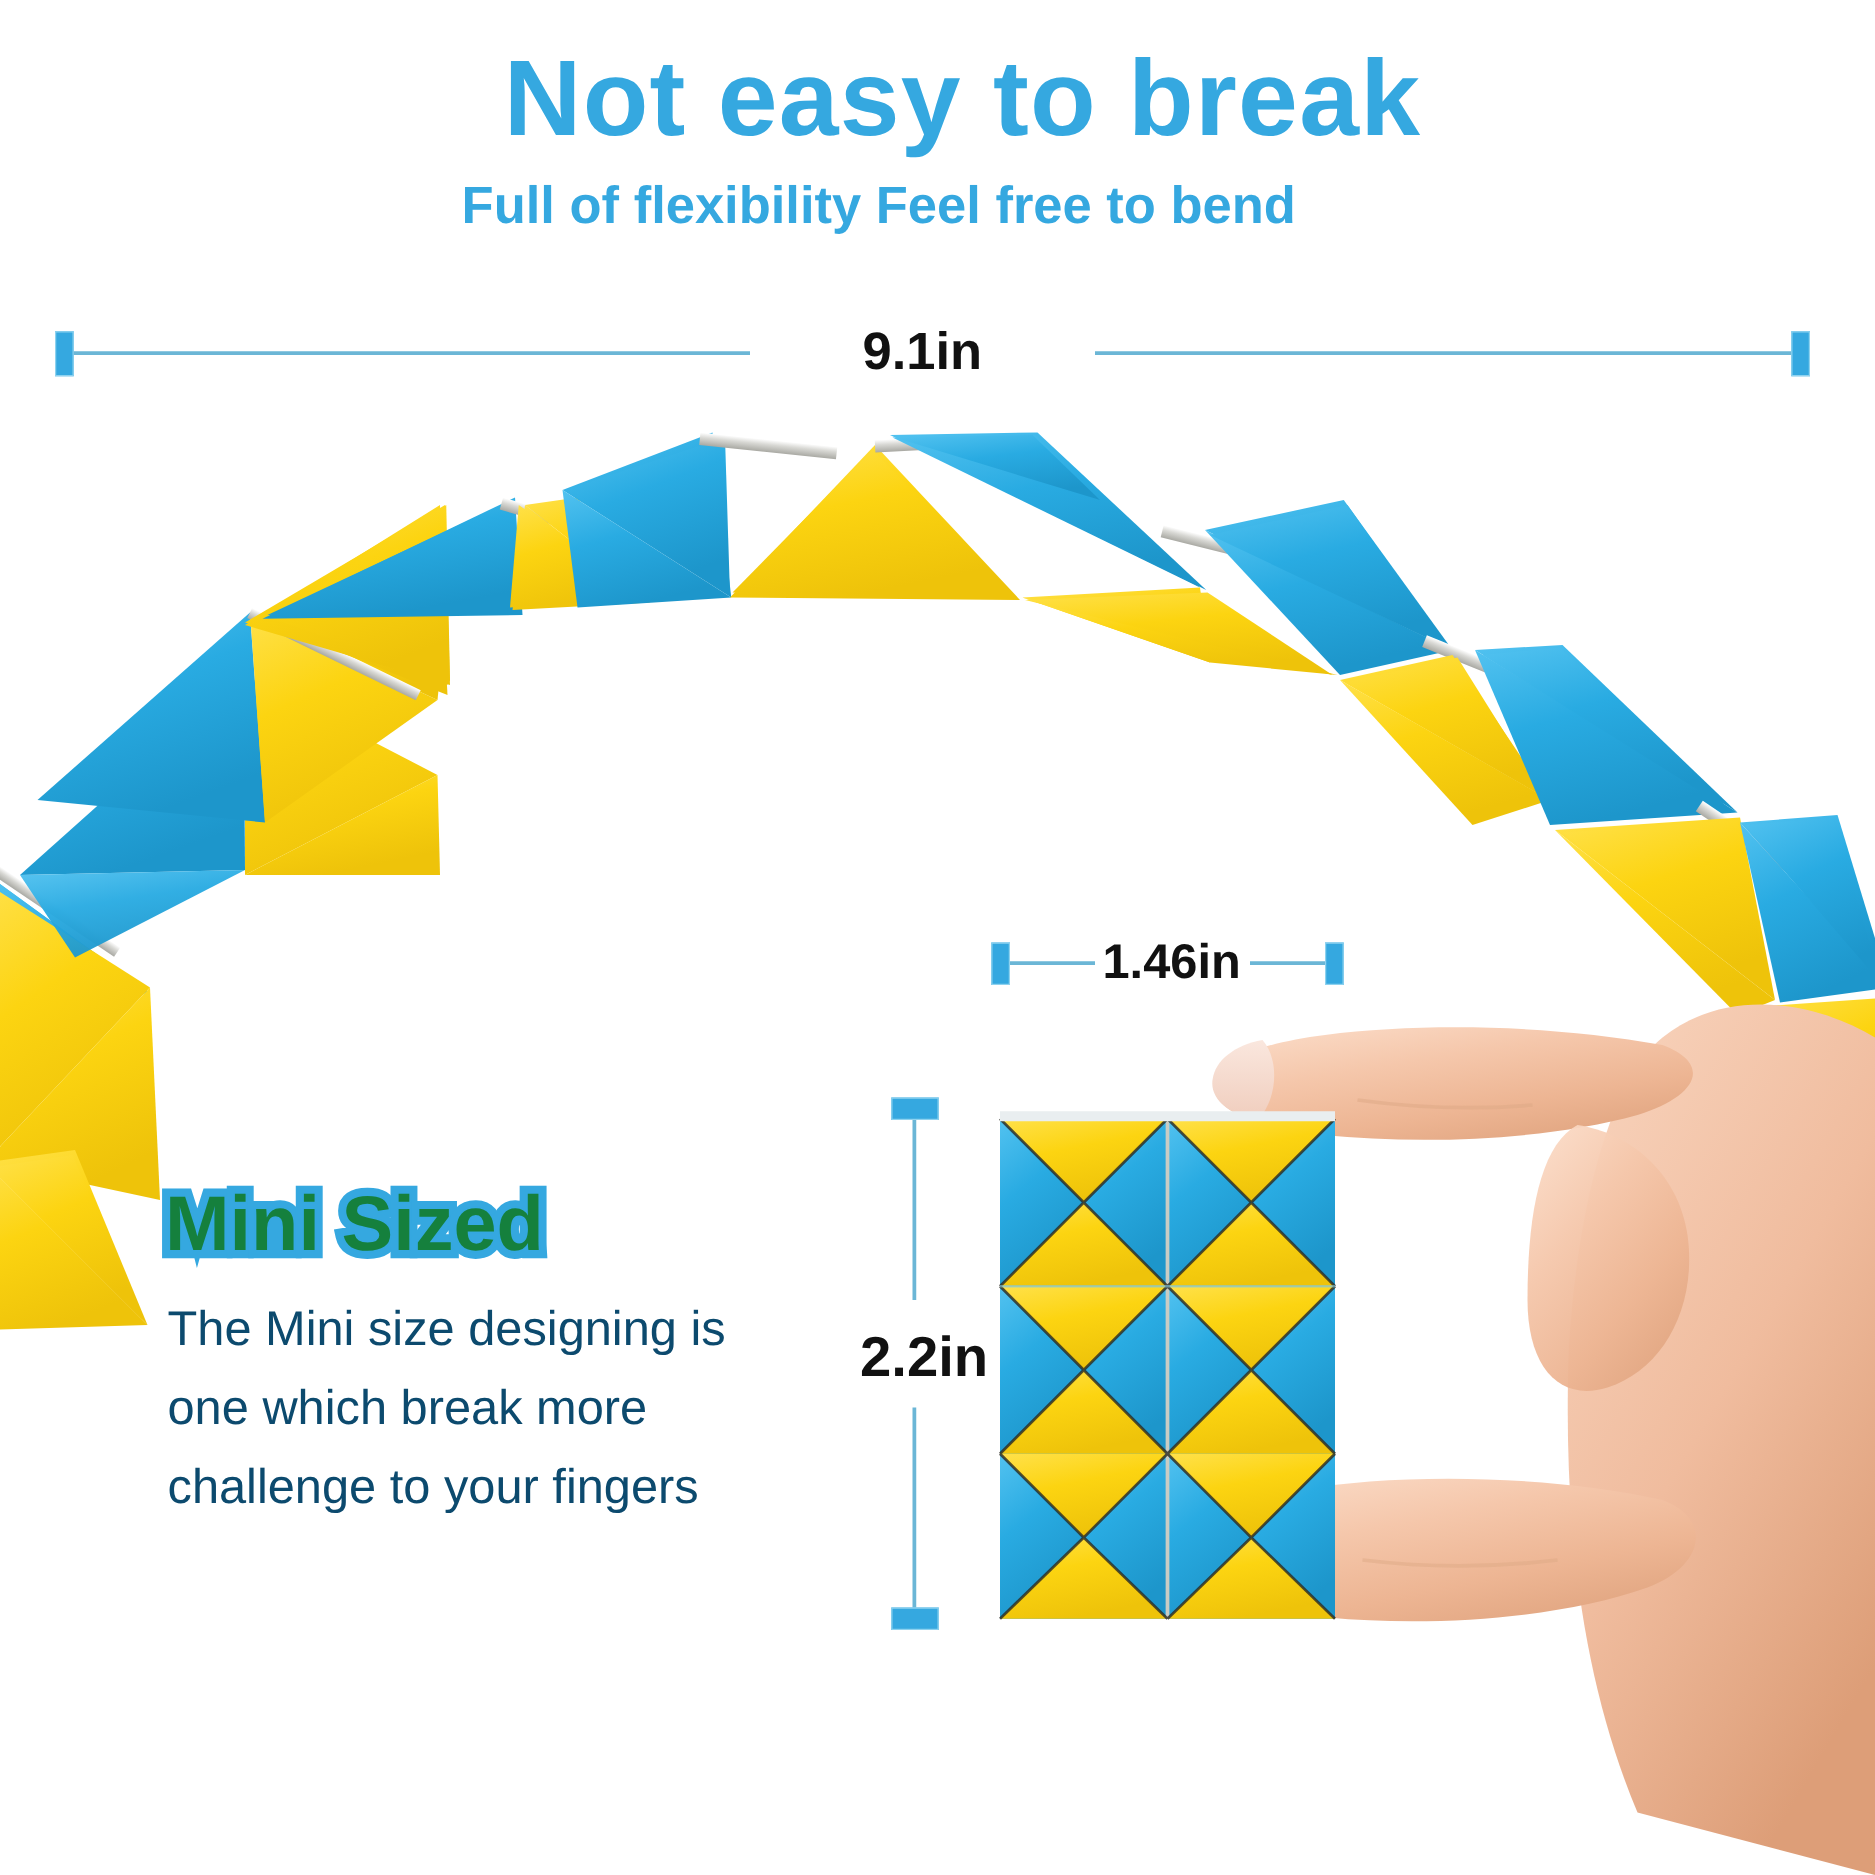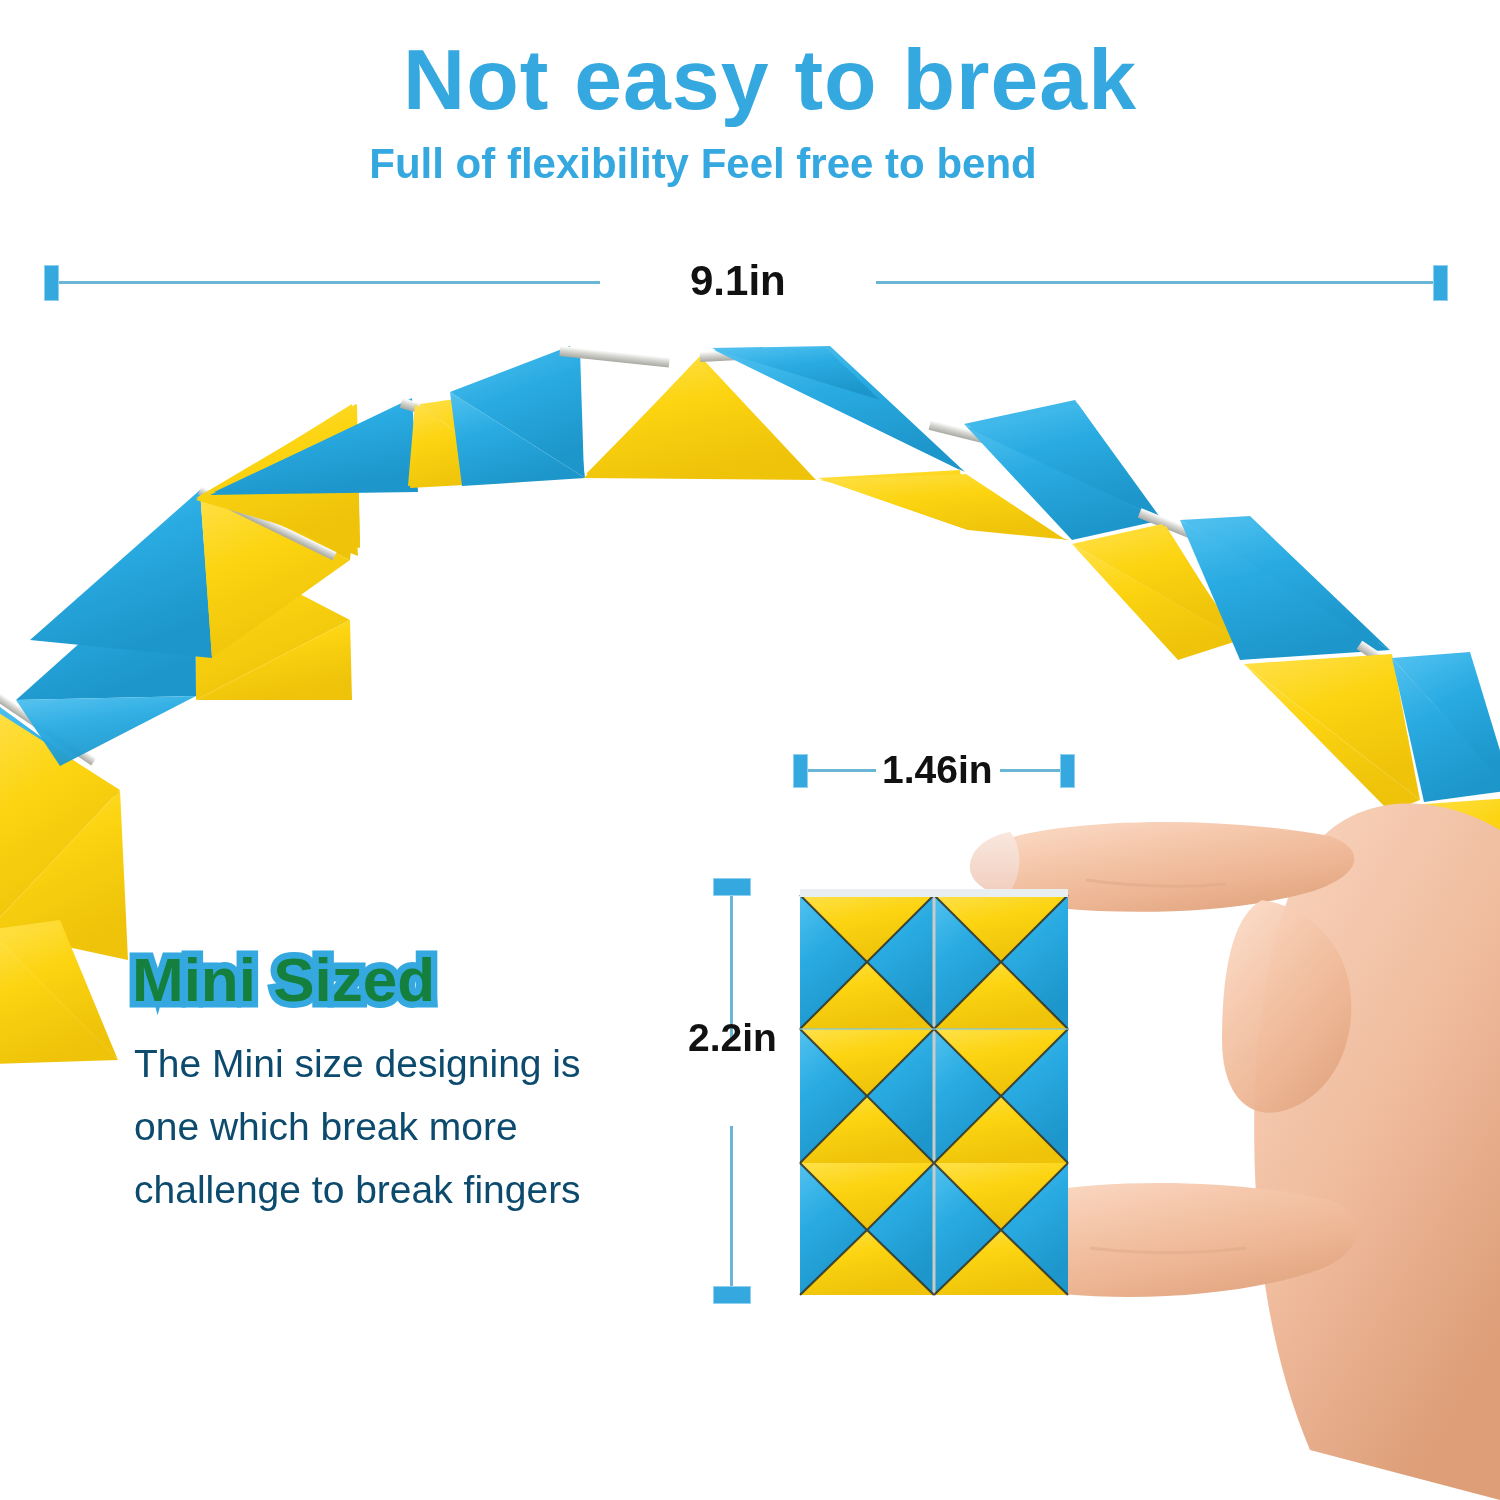--- a/index.html
+++ b/index.html
@@ -347,26 +347,26 @@
     <div class="dim-cap-v" style="left:793px; top:754px; width:15px; height:34px;"></div>
     <div class="dim-line-h" style="left:808px; top:769px; width:68px;"></div>
     <div class="dim-label" style="left:882px; top:748px; font-size:39px;">1.46in</div>
     <div class="dim-line-h" style="left:1000px; top:769px; width:60px;"></div>
     <div class="dim-cap-v" style="left:1060px; top:754px; width:15px; height:34px;"></div>
   </div>
 
   <div>
     <div class="dim-cap-h" style="left:713px; top:878px; width:38px; height:18px;"></div>
     <div class="dim-line-v" style="left:730px; top:896px; height:144px;"></div>
-    <div class="dim-label" style="left:688px; top:1016px; font-size:39px;">2.2in</div>
+    <div class="dim-label" style="left:688px; top:1060px; font-size:45px;">2.2in</div>
     <div class="dim-line-v" style="left:730px; top:1126px; height:160px;"></div>
     <div class="dim-cap-h" style="left:713px; top:1286px; width:38px; height:18px;"></div>
   </div>
 
   <div class="badge">Mini Sized</div>
 
   <div class="body-copy">
     <div>The Mini size designing is</div>
     <div>one which break more</div>
-    <div>challenge to break fingers</div>
+    <div>challenge to your fingers</div>
   </div>
 
 </div>
 
 </body></html>

